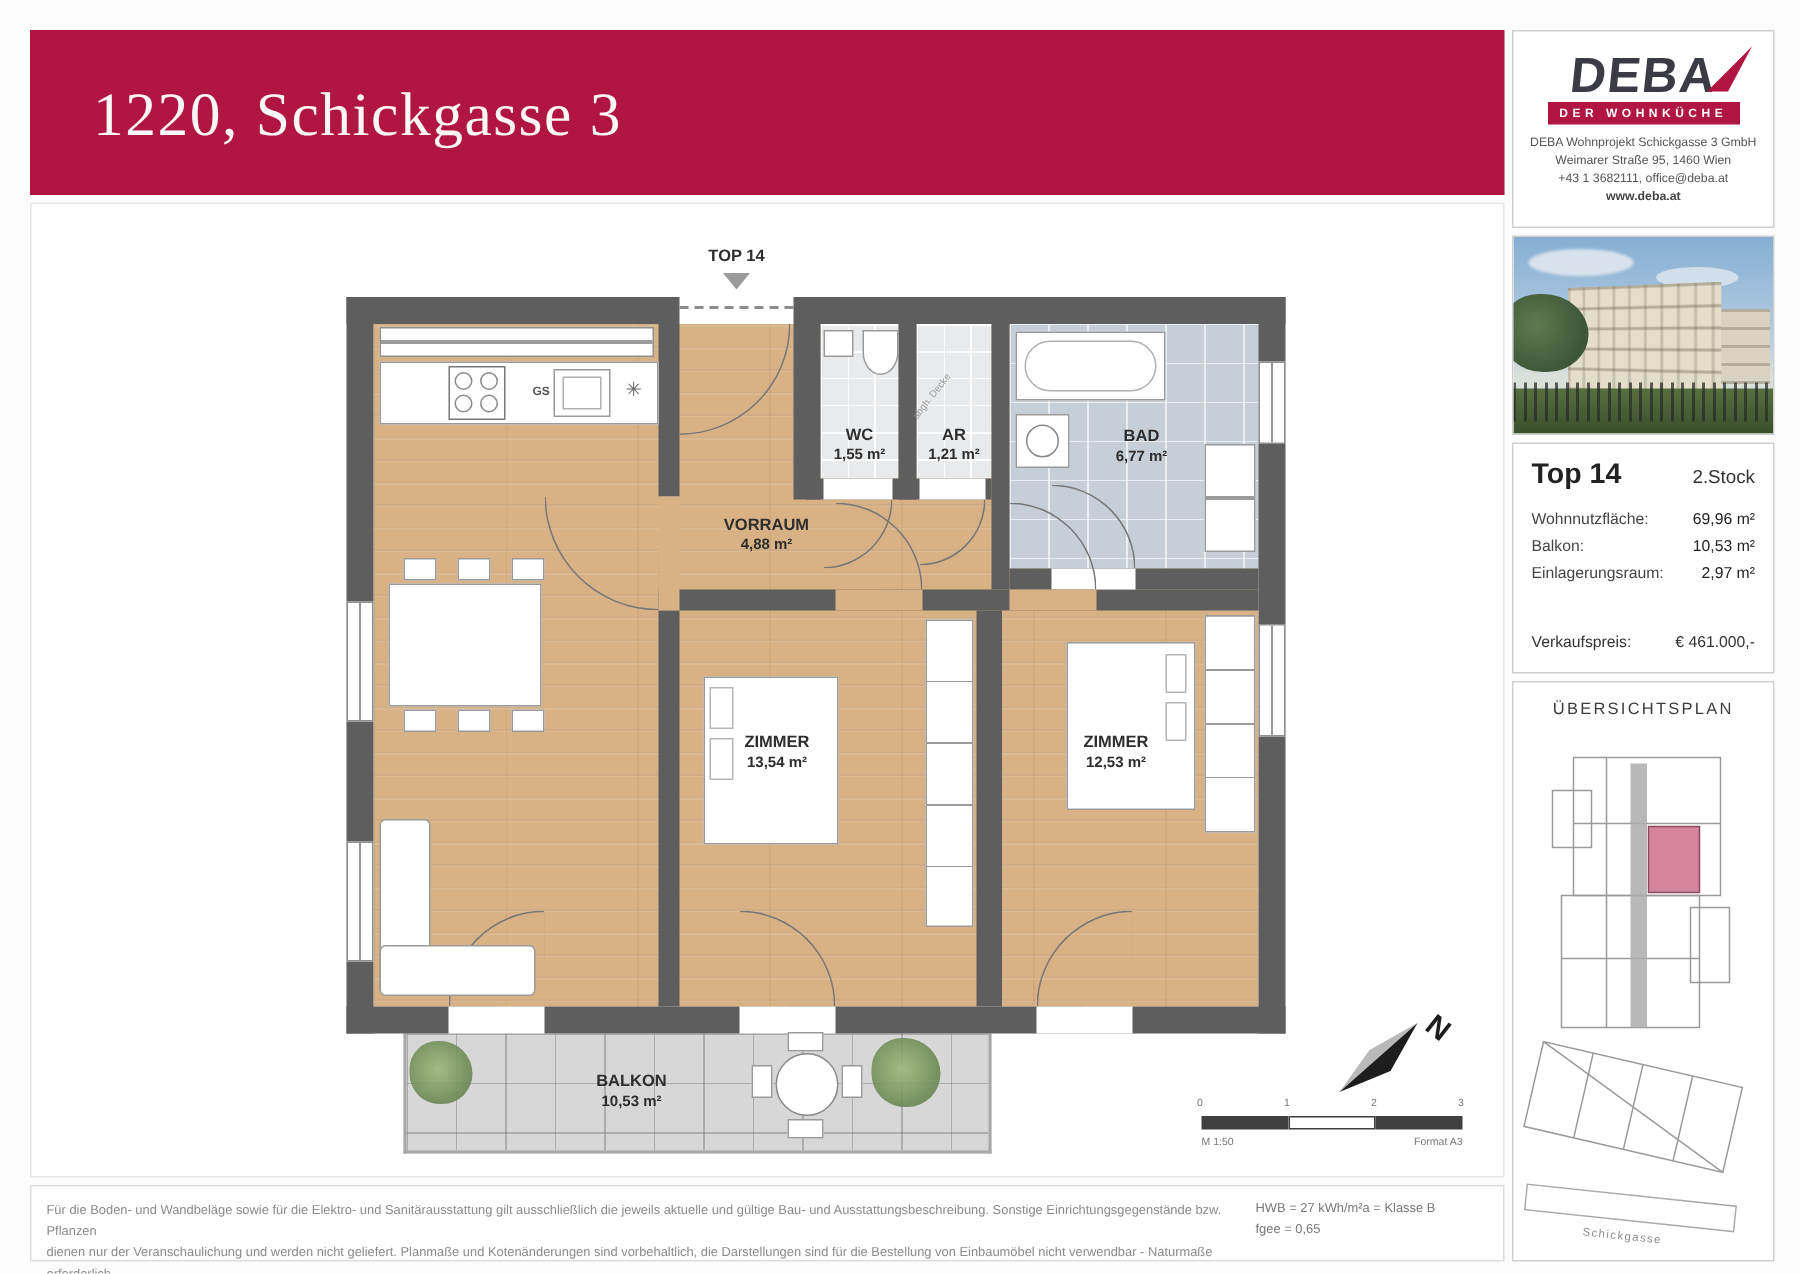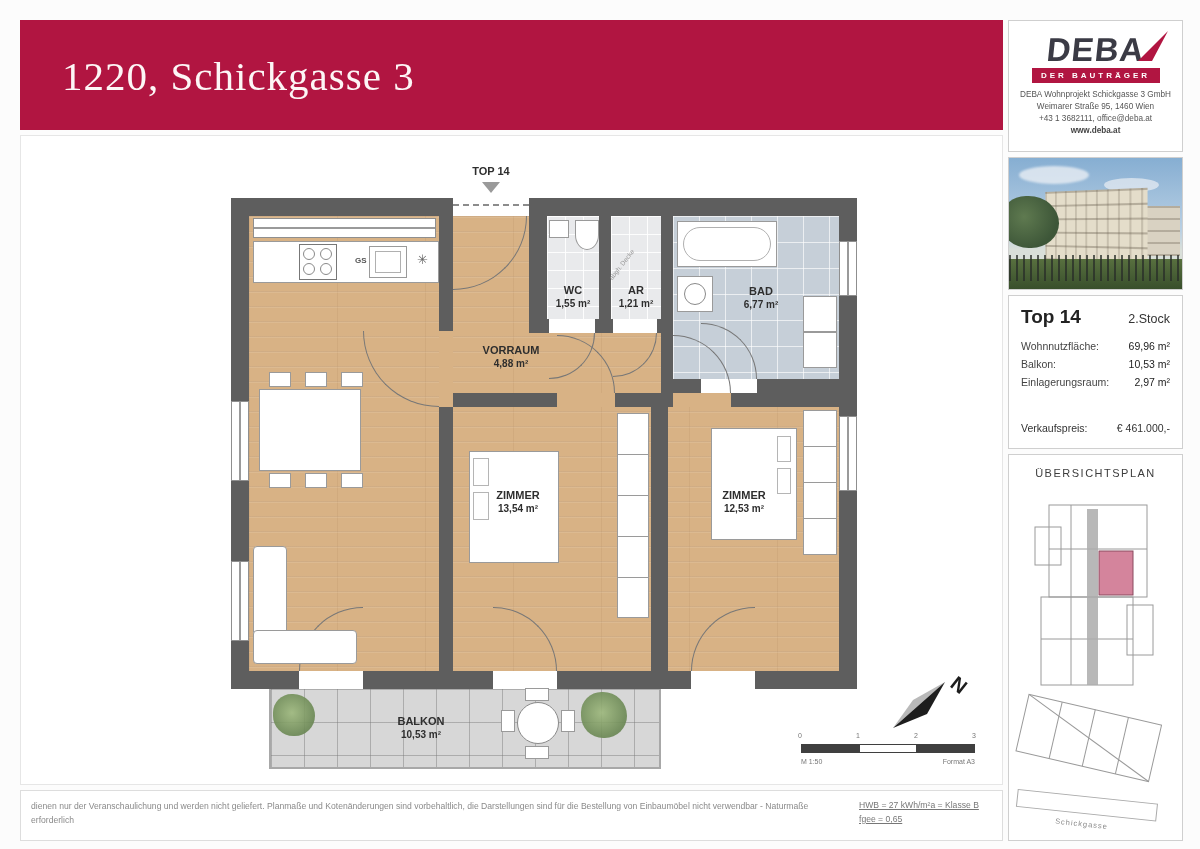--- a/index.html
+++ b/index.html
@@ -86,35 +86,35 @@
   .snow{position:absolute;font-size:13px;color:#666;}
   .plant{position:absolute;border-radius:46% 54% 50% 50%;background:radial-gradient(circle at 45% 45%,#9db87c,#6d8a55 65%,#59744a);opacity:.9;}
   .scale-seg{position:absolute;height:9px;}
   .scale-dark{background:#3f3f3f;}
   .scale-light{background:#fff;border:1px solid #3f3f3f;box-sizing:border-box;}
   .scale-txt{position:absolute;font-size:7px;color:#777;}
 
   
   .footer{left:20px;top:790px;width:983px;height:51px;background:#fff;border:1px solid #ddd;box-sizing:border-box;}
   .disc{position:absolute;left:10px;top:8px;width:805px;font-size:8.6px;color:#8a8a8a;line-height:1.65;}
-  .energy{position:absolute;left:838px;top:8px;font-size:8.6px;color:#777;line-height:1.6;text-decoration:underline;}
+  .energy{position:absolute;left:816px;top:8px;font-size:8.6px;color:#777;line-height:1.6;}
 </style>
 </head>
 <body>
 
 <div class="abs title-band">
   <h1>1220, Schickgasse 3</h1>
 </div>
 
 <div class="abs side logo-panel">
   <div class="deba-row">
     <span class="deba-word">DEBA</span>
     <span class="deba-tri"></span>
   </div>
-  <div class="deba-band">DER BAUTRÄGER</div>
+  <div class="deba-band">DER WOHNKÜCHE</div>
   <div class="deba-line">DEBA Wohnprojekt Schickgasse 3 GmbH</div>
   <div class="deba-line">Weimarer Straße 95, 1460 Wien</div>
   <div class="deba-line">+43 1 3682111, office@deba.at</div>
   <div class="deba-line site">www.deba.at</div>
 </div>
 
 <div class="abs side photo">
   <div class="ph-sky"></div>
   <div class="ph-cloud"></div>
   <div class="ph-cloud2"></div>
@@ -324,19 +324,20 @@
   <span class="scale-txt" style="left:951px;top:596px;">3</span>
   <div class="scale-seg scale-dark" style="left:780px;top:608px;width:58px;"></div>
   <div class="scale-seg scale-light" style="left:838px;top:608px;width:58px;"></div>
   <div class="scale-seg scale-dark" style="left:896px;top:608px;width:58px;"></div>
   <span class="scale-txt" style="left:780px;top:622px;">M 1:50</span>
   <span class="scale-txt" style="left:880px;top:622px;width:74px;text-align:right;">Format A3</span>
 </div>
 
 <div class="abs footer">
   <div class="disc">
+    <div>Für die Boden- und Wandbeläge sowie für die Elektro- und Sanitärausstattung gilt ausschließlich die jeweils aktuelle und gültige Bau- und Ausstattungsbeschreibung. Sonstige Einrichtungsgegenstände bzw. Pflanzen</div>
     <div>dienen nur der Veranschaulichung und werden nicht geliefert. Planmaße und Kotenänderungen sind vorbehaltlich, die Darstellungen sind für die Bestellung von Einbaumöbel nicht verwendbar - Naturmaße erforderlich</div>
   </div>
   <div class="energy">
     <div>HWB = 27 kWh/m²a = Klasse B</div>
     <div>fgee = 0,65</div>
   </div>
 </div>
 
 </body></html>

